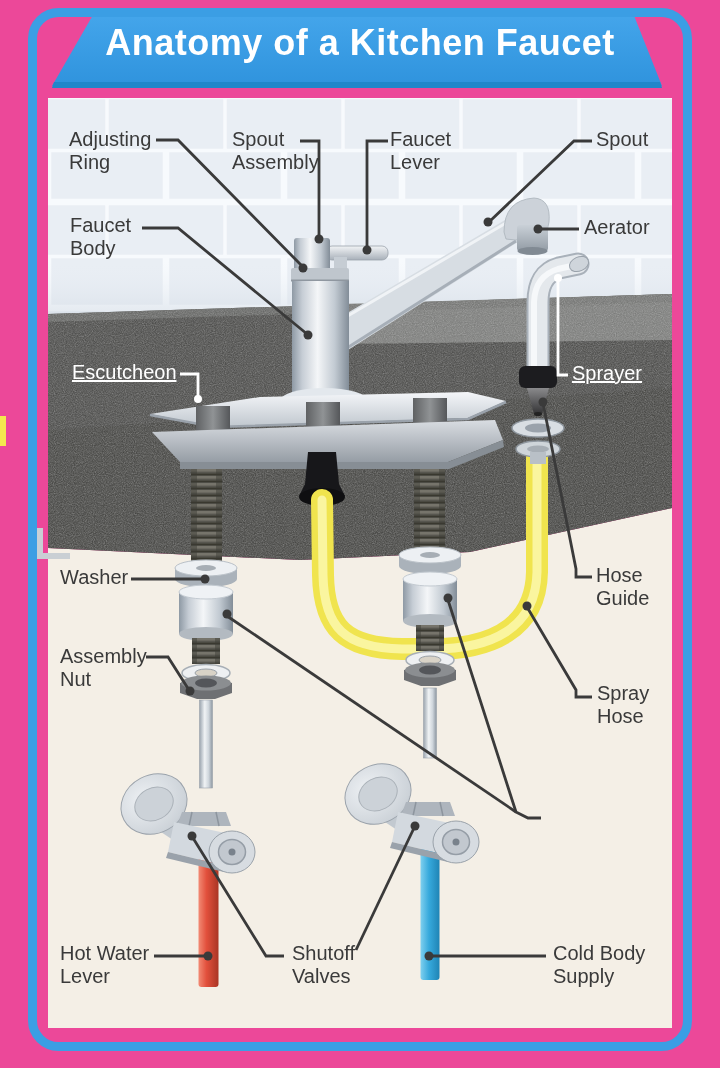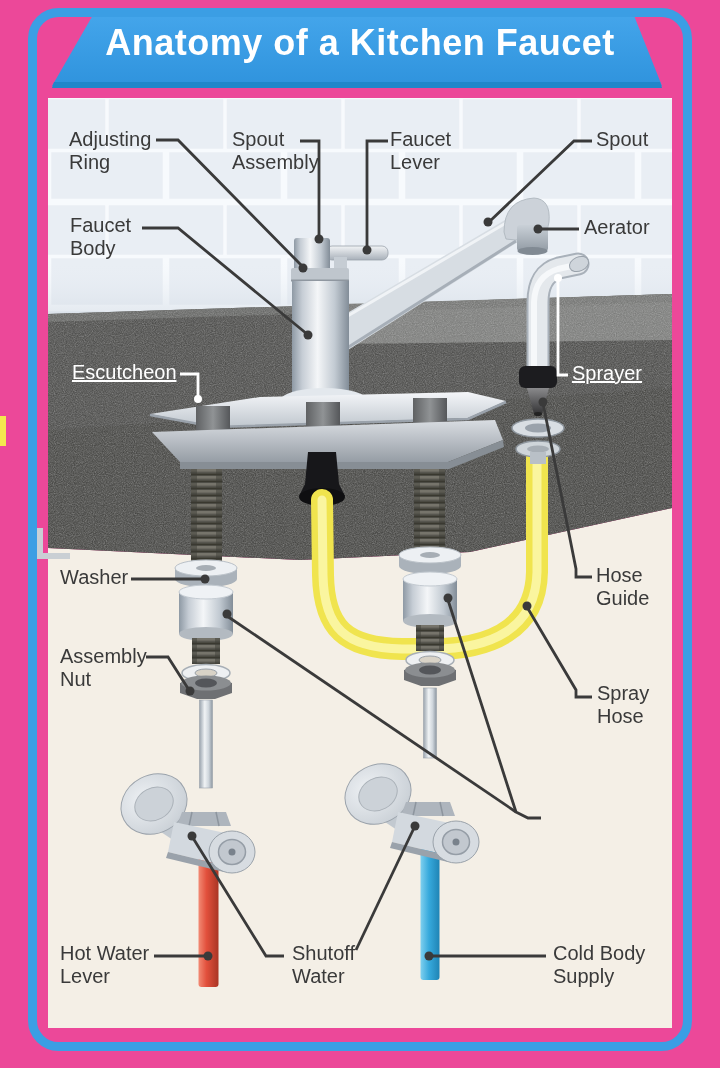--- a/index.html
+++ b/index.html
@@ -300,17 +300,17 @@
 <div class="lbl" style="left:60px;top:566px">Washer</div>
 <div class="lbl" style="left:596px;top:564px">Hose
 Guide</div>
 <div class="lbl" style="left:60px;top:645px">Assembly
 Nut</div>
 <div class="lbl" style="left:597px;top:682px">Spray
 Hose</div>
 <div class="lbl" style="left:60px;top:942px">Hot Water
 Lever</div>
 <div class="lbl" style="left:292px;top:942px">Shutoff
-Water</div>
+Valves</div>
 <div class="lbl" style="left:553px;top:942px">Cold Body
 Supply</div>
 
 </div>
 
 </body></html>

